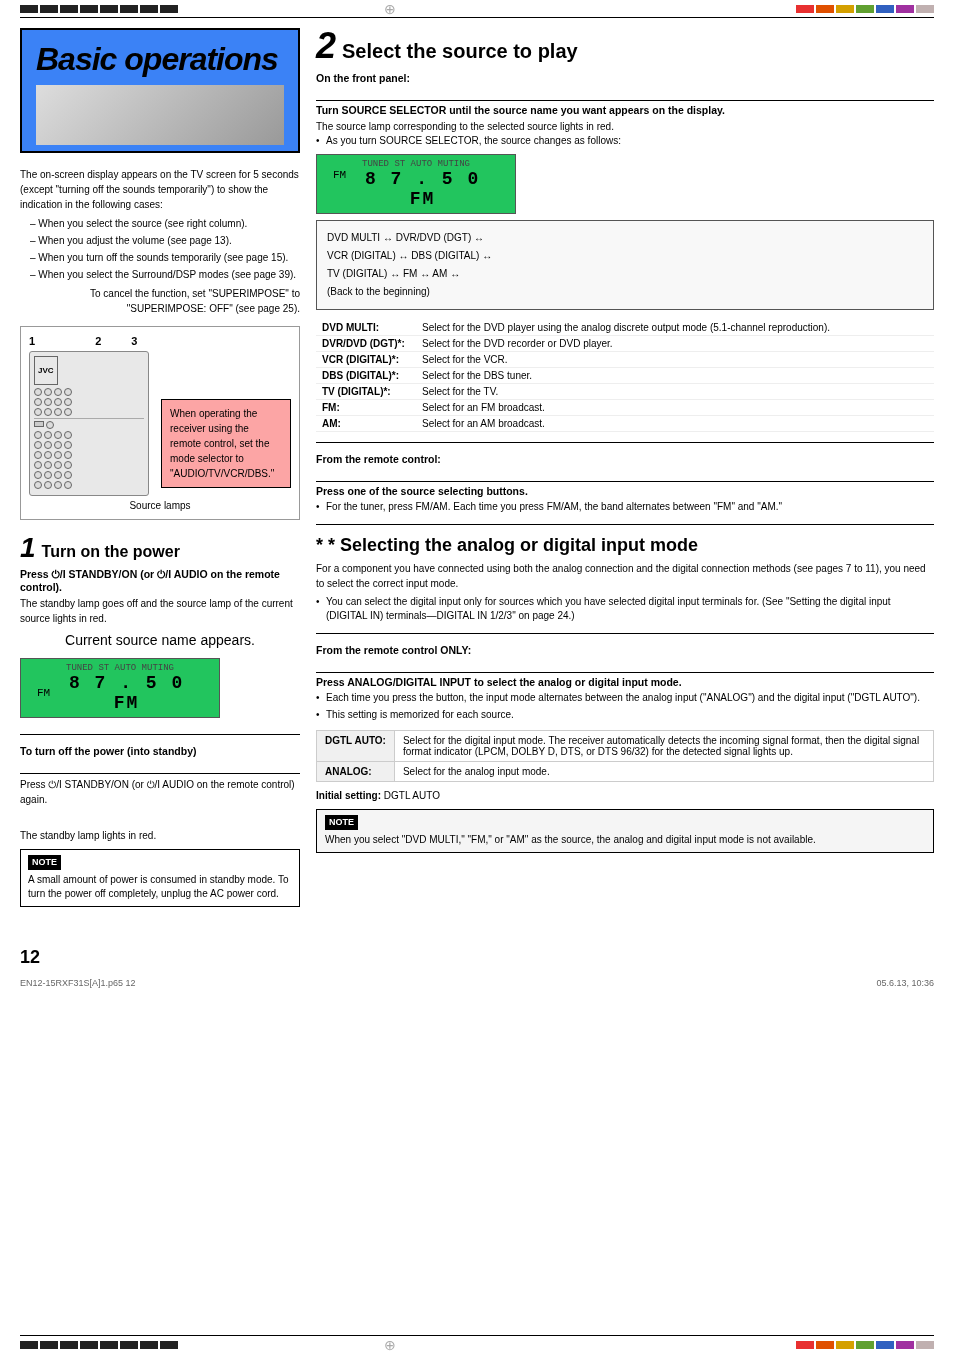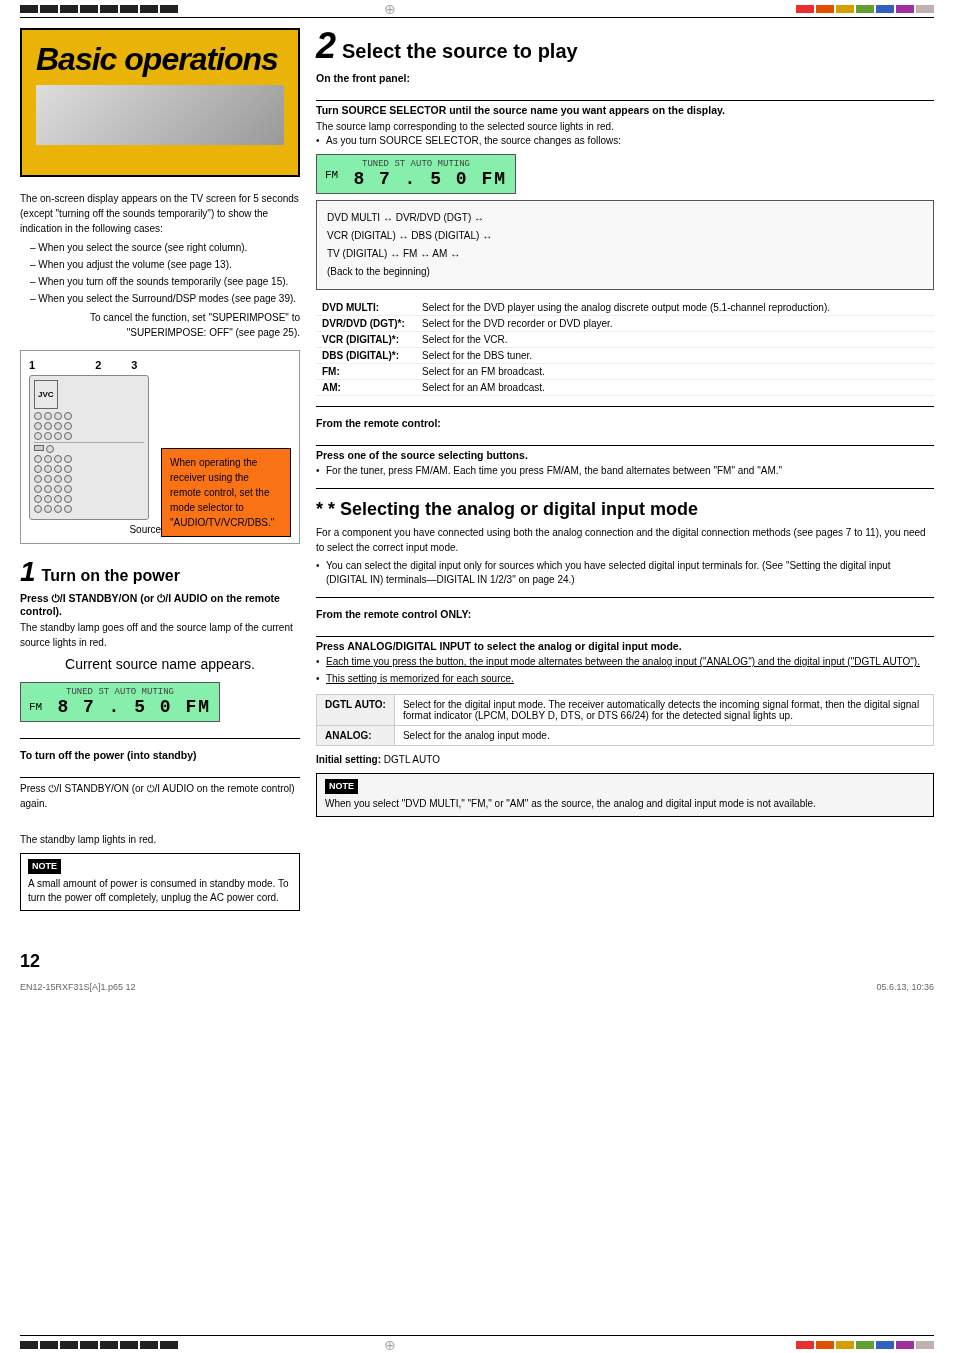--- a/index.html
+++ b/index.html
@@ -70,23 +70,23 @@
 
     
     .left-col {
       width: 280px;
       flex-shrink: 0;
     }
 
     
     .title-block {
       border: 2px solid #000;
-      padding: 12px 14px 30px 14px;
+      padding: 12px 14px 6px 14px;
       margin-bottom: 14px;
-      background: #eab308;
+      background: #3b82f6;
     }
     .title-block h1 {
       font-size: 32px;
       font-weight: 900;
       font-style: italic;
       line-height: 1.1;
       letter-spacing: -1px;
     }
     .title-block .title-image-placeholder {
       width: 100%;
@@ -203,22 +203,22 @@
       margin-bottom: 3px;
     }
     .body-text {
       font-size: 10px;
       line-height: 1.5;
     }
 
     
     .display-mockup {
       border: 1px solid #555;
-      background: #86efac;
-      padding: 4px 8px;
+      background: #22c55e;
+      padding: 4px 16px;
       font-size: 11px;
       font-family: 'Courier New', monospace;
       text-align: center;
       margin: 6px 0;
       width: 200px;
     }
     .display-small {
       font-size: 9px;
       color: #444;
     }
@@ -244,25 +244,25 @@
       display: inline-block;
       margin-bottom: 3px;
     }
 
     
     .remote-callout {
       border: 1px solid #000;
       padding: 6px 8px;
       font-size: 10px;
       line-height: 1.5;
-      background: #f97316;
+      background: #fca5a5;
       width: 130px;
       position: absolute;
       right: 8px;
-      top: 97px;
+      top: 72px;
     }
 
     
     .right-col {
       flex: 1;
     }
 
     
     .step2-header {
       display: flex;
@@ -622,20 +622,24 @@
             </tr>
             <tr>
               <td>VCR (DIGITAL)*:</td>
               <td>Select for the VCR.</td>
             </tr>
             <tr>
               <td>DBS (DIGITAL)*:</td>
               <td>Select for the DBS tuner.</td>
             </tr>
             <tr>
+              <td>TV (DIGITAL)*:</td>
+              <td>Select for the TV.</td>
+            </tr>
+            <tr>
               <td>FM:</td>
               <td>Select for an FM broadcast.</td>
             </tr>
             <tr>
               <td>AM:</td>
               <td>Select for an AM broadcast.</td>
             </tr>
           </tbody>
       </table>
     </div>
@@ -658,30 +662,30 @@
       <ul class="bullet-list" style="margin-top:4px;">
         <li>You can select the digital input only for sources which you have selected digital input terminals for. (See "Setting the digital input (DIGITAL IN) terminals—DIGITAL IN 1/2/3" on page 24.)</li>
       </ul>
     </div>
 
     <hr class="section-divider">
 
     <div class="sub-section">
       <div class="sub-header">From the remote control ONLY:</div>
       <div class="bold-instruction">Press ANALOG/DIGITAL INPUT to select the analog or digital input mode.</div>
-      <ul class="bullet-list" style="margin-top:0;text-decoration:underline;">
+      <ul class="bullet-list" style="margin-top:0;">
         <li>Each time you press the button, the input mode alternates between the analog input ("ANALOG") and the digital input ("DGTL AUTO").</li>
         <li>This setting is memorized for each source.</li>
       </ul>
 
       <table class="dgtl-table">
         <tbody id="dgtl-table-body">
         <tr>
               <td>DGTL AUTO:</td>
-              <td>Select for the digital input mode. The receiver automatically detects the incoming signal format, then the digital signal format indicator (LPCM, DOLBY D, DTS, or DTS 66/24) for the detected signal lights up.</td>
+              <td>Select for the digital input mode. The receiver automatically detects the incoming signal format, then the digital signal format indicator (LPCM, DOLBY D, DTS, or DTS 96/32) for the detected signal lights up.</td>
             </tr>
             <tr>
               <td>ANALOG:</td>
               <td>Select for the analog input mode.</td>
             </tr>
           </tbody>
       </table>
 
       <div class="initial-setting">
         <strong>Initial setting:</strong>

